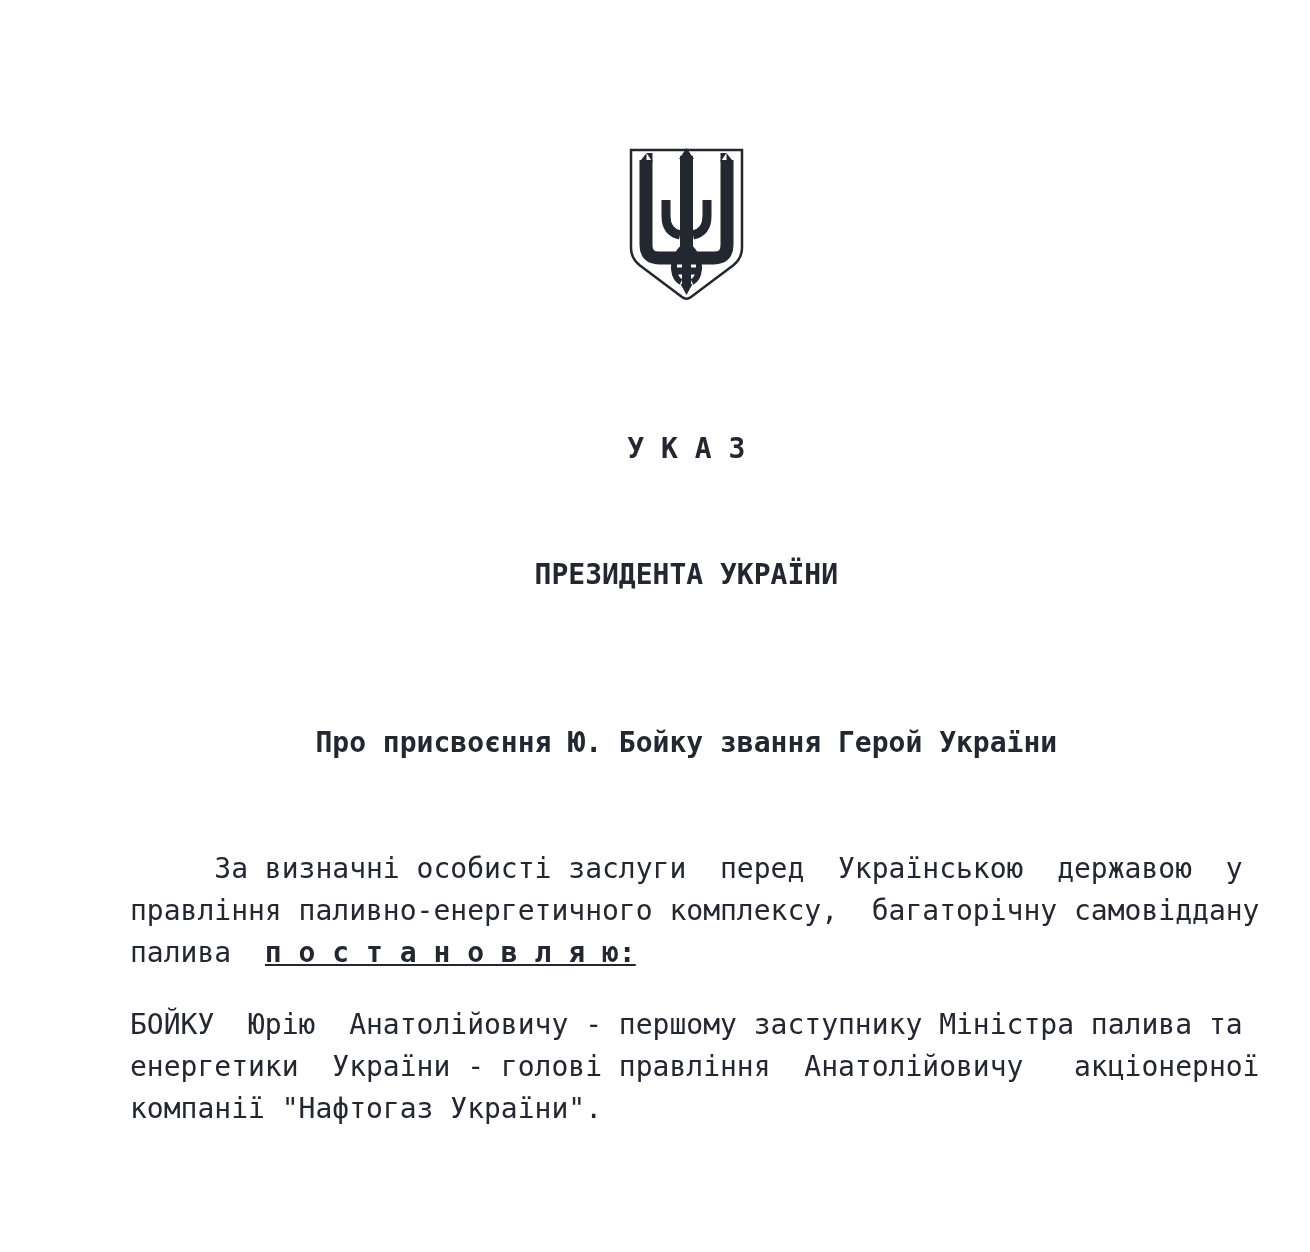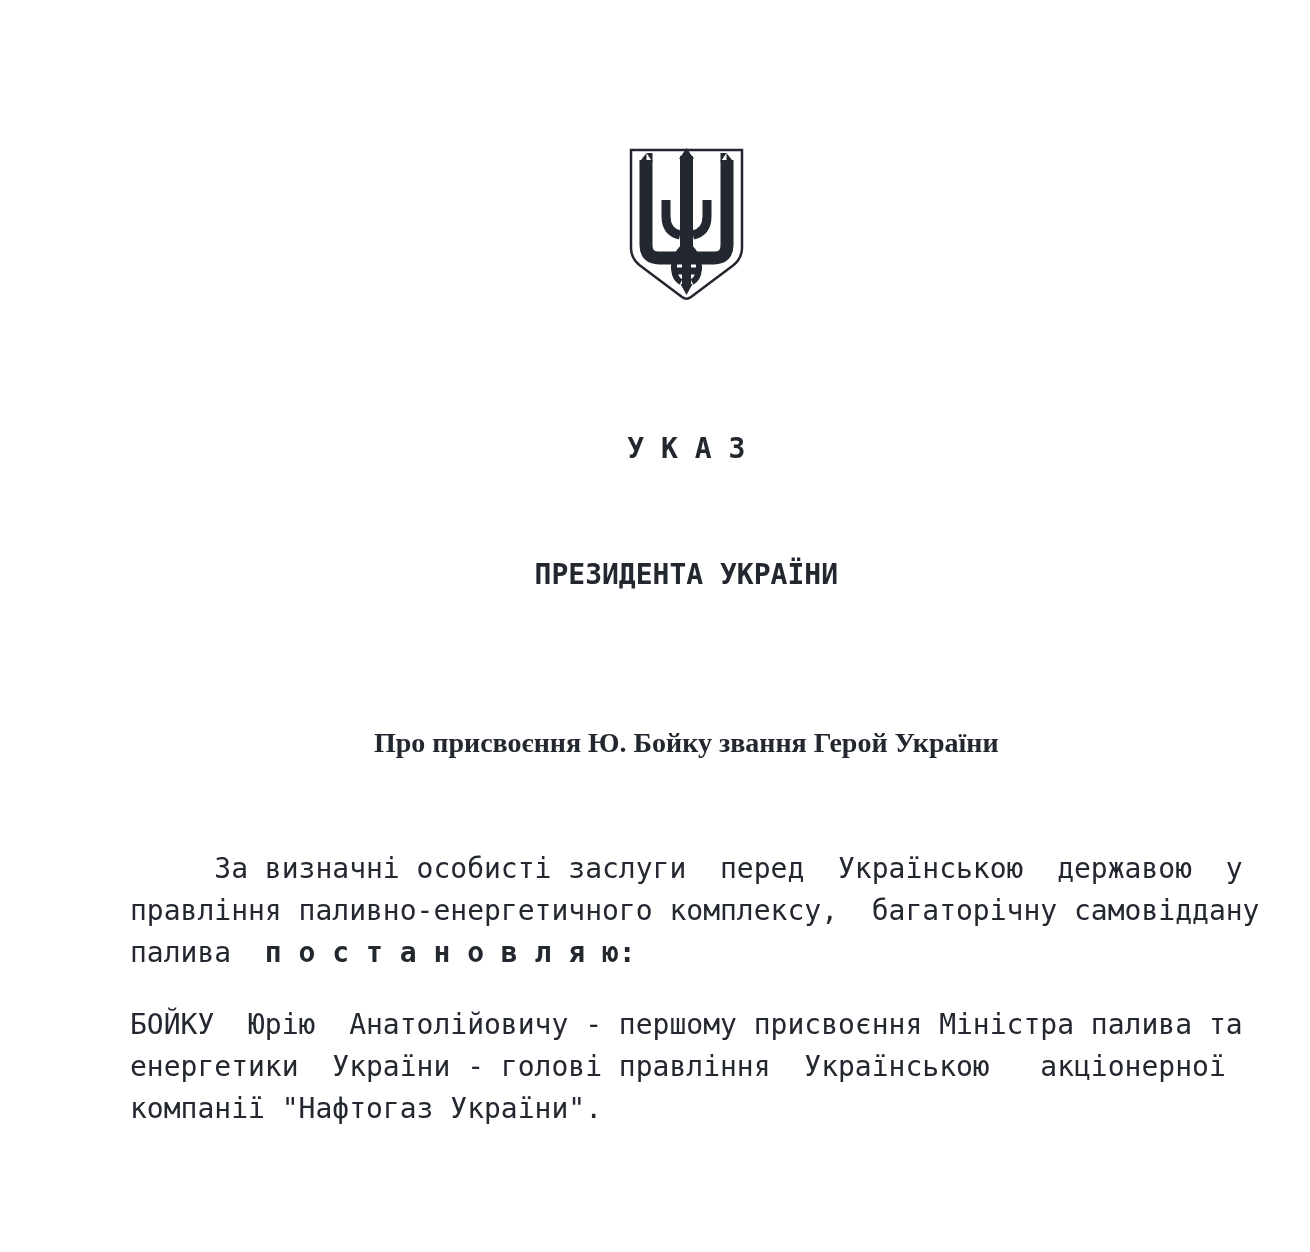--- a/index.html
+++ b/index.html
@@ -39,26 +39,25 @@
     text-align: center;
     font-weight: 700;
     white-space: pre;
     margin-bottom: 42px;
   }
   .doc-title {
     text-align: center;
     font-weight: 700;
     white-space: pre;
     margin-bottom: 84px;
-    font-family: Liberation Serif, serif;
   }
   .para { margin-bottom: 30px; }
   .para.gap-2 { margin-bottom: 84px; }
   .line { white-space: pre; }
-  .bold { font-weight: 700; }
+  .bold { font-weight: 700; text-decoration: underline; }
 </style>
 </head>
 <body>
 
 <div class="page">
   <div class="content">
 
     <div class="emblem-wrap">
       <svg width="115" height="155" viewBox="0 0 115 155" aria-hidden="true">
 
@@ -100,19 +99,19 @@
 
     <div class="doc-title">Про присвоєння Ю. Бойку звання Герой України</div>
 
     <div class="para">
       <div class="line">     За визначні особисті заслуги  перед  Українською  державою  у</div>
       <div class="line">правління паливно-енергетичного комплексу,  багаторічну самовіддану</div>
       <div class="line"><span>палива  </span><span class="bold">п о с т а н о в л я ю:</span></div>
     </div>
 
     <div class="para gap-2">
-      <div class="line">БОЙКУ  Юрію  Анатолійовичу - першому присвоєння Міністра палива та</div>
-      <div class="line">енергетики  України - голові правління  Українською   акціонерної</div>
+      <div class="line">БОЙКУ  Юрію  Анатолійовичу - першому заступнику Міністра палива та</div>
+      <div class="line">енергетики  України - голові правління  Анатолійовичу   акціонерної</div>
       <div class="line">компанії "Нафтогаз України".</div>
     </div>
 
   </div>
 </div>
 
 </body></html>

